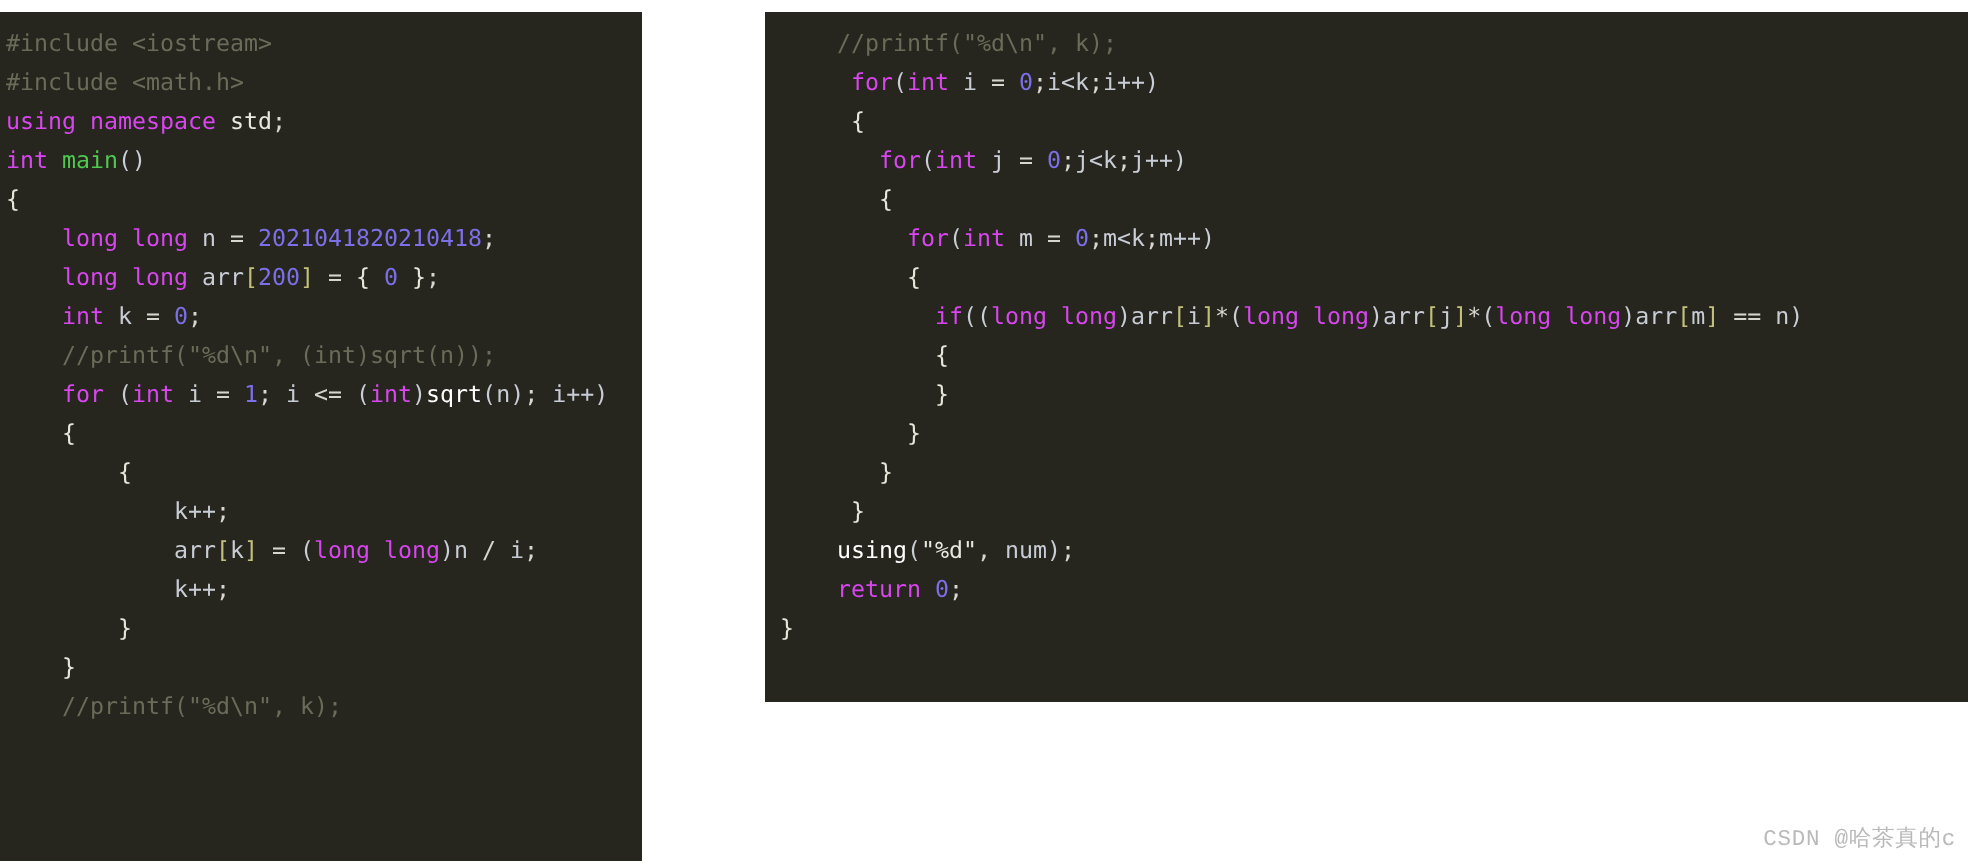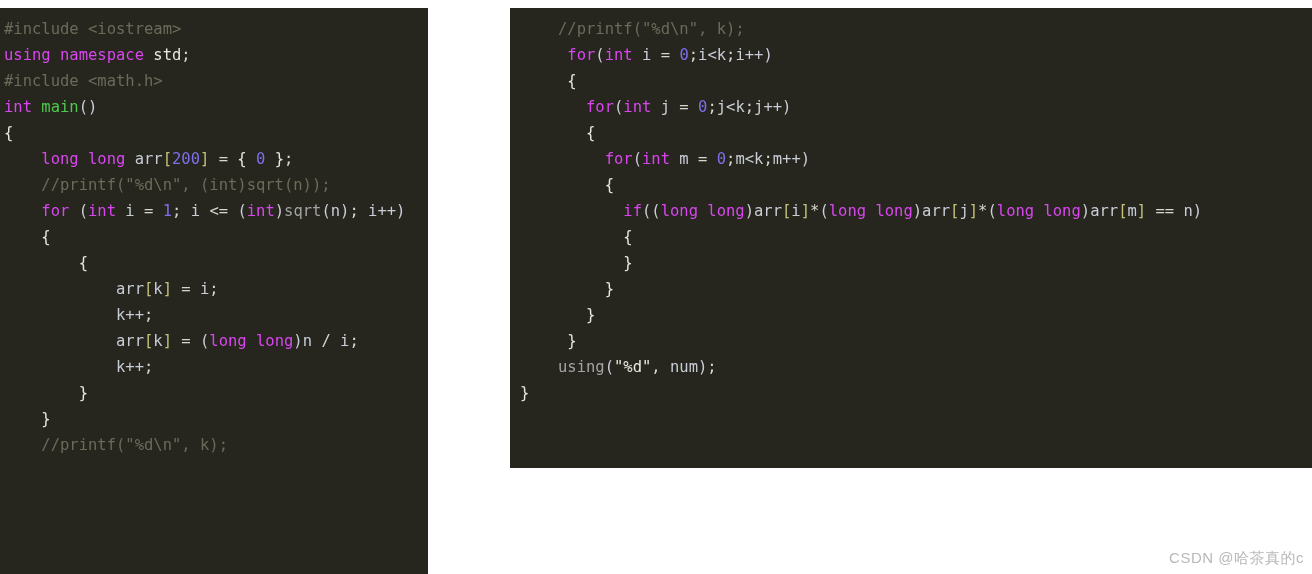--- a/index.html
+++ b/index.html
@@ -50,58 +50,59 @@
   }
 
   #right-panel .code-line {
     padding-left: 48px;
   }
 
   
   .tok-pre      { color: #6b6b5a; }   
   .tok-comment  { color: #6b6b5a; }   
   .tok-kw       { color: #d946ef; }   
-  .tok-fn       { color: #a3a3a3; }   
+  .tok-fn       { color: #ffffff; }   
   .tok-fn-green { color: #4ec94e; text-align: right; }   
   .tok-num      { color: #7d6fe8; }   
   .tok-id       { color: #c8ccd4; }   
   .tok-str      { color: #e8e8e0; }   
   .tok-punc     { color: #d8d8d0; }   
   .tok-paren    { color: #c9cdd6; }   
   .tok-brack    { color: #c2c07a; }   
   .tok-brace    { color: #e6e6da; }   
   .tok-op       { color: #d6d6cc; }   
 
   
   #watermark {
     position: absolute;
     right: 8px;
     bottom: 6px;
-    font-family: Liberation Sans, sans-serif;
+    font-family: Liberation Mono, monospace;
     font-size: 15px;
     color: #b9b9b9;
     letter-spacing: 0.5px;
     white-space: nowrap;
   }
 </style>
 </head>
 <body>
 
 <div class="code-panel" id="left-panel">
     <div class="code-line"><span class="tok-pre">#include &lt;iostream&gt;</span></div>
+    <div class="code-line"><span class="tok-pre">#include &lt;math.h&gt;</span></div>
     <div class="code-line"><span class="tok-kw">using namespace</span><span class="tok-punc"> </span><span class="tok-str">std</span><span class="tok-punc">;</span></div>
-    <div class="code-line"><span class="tok-pre">#include &lt;math.h&gt;</span></div>
     <div class="code-line"><span class="tok-kw">int</span><span class="tok-punc"> </span><span class="tok-fn-green">main</span><span class="tok-paren">()</span></div>
     <div class="code-line"><span class="tok-brace">{</span></div>
+    <div class="code-line"><span class="tok-punc">    </span><span class="tok-kw">long long</span><span class="tok-punc"> </span><span class="tok-id">n</span><span class="tok-op"> = </span><span class="tok-num">2021041820210418</span><span class="tok-punc">;</span></div>
     <div class="code-line"><span class="tok-punc">    </span><span class="tok-kw">long long</span><span class="tok-punc"> </span><span class="tok-id">arr</span><span class="tok-brack">[</span><span class="tok-num">200</span><span class="tok-brack">]</span><span class="tok-op"> = </span><span class="tok-brace">{ </span><span class="tok-num">0</span><span class="tok-brace"> }</span><span class="tok-punc">;</span></div>
+    <div class="code-line"><span class="tok-punc">    </span><span class="tok-kw">int</span><span class="tok-punc"> </span><span class="tok-id">k</span><span class="tok-op"> = </span><span class="tok-num">0</span><span class="tok-punc">;</span></div>
     <div class="code-line"><span class="tok-comment">    //printf("%d\n", (int)sqrt(n));</span></div>
     <div class="code-line"><span class="tok-punc">    </span><span class="tok-kw">for</span><span class="tok-punc"> </span><span class="tok-paren">(</span><span class="tok-kw">int</span><span class="tok-punc"> </span><span class="tok-id">i</span><span class="tok-op"> = </span><span class="tok-num">1</span><span class="tok-punc">; </span><span class="tok-id">i</span><span class="tok-op"> &lt;= </span><span class="tok-paren">(</span><span class="tok-kw">int</span><span class="tok-paren">)</span><span class="tok-fn">sqrt</span><span class="tok-paren">(</span><span class="tok-id">n</span><span class="tok-paren">)</span><span class="tok-punc">; </span><span class="tok-id">i++</span><span class="tok-paren">)</span></div>
     <div class="code-line"><span class="tok-punc">    </span><span class="tok-brace">{</span></div>
     <div class="code-line"><span class="tok-punc">        </span><span class="tok-brace">{</span></div>
-    <div class="code-line"><span class="tok-punc">            </span><span class="tok-id">arr</span><span class="tok-brack">[</span><span class="tok-id">k</span><span class="tok-brack">]</span><span class="tok-op"> = </span><span class="tok-id">i</span><span class="tok-punc">;</span></div>
     <div class="code-line"><span class="tok-punc">            </span><span class="tok-id">k++</span><span class="tok-punc">;</span></div>
     <div class="code-line"><span class="tok-punc">            </span><span class="tok-id">arr</span><span class="tok-brack">[</span><span class="tok-id">k</span><span class="tok-brack">]</span><span class="tok-op"> = </span><span class="tok-paren">(</span><span class="tok-kw">long long</span><span class="tok-paren">)</span><span class="tok-id">n</span><span class="tok-op"> / </span><span class="tok-id">i</span><span class="tok-punc">;</span></div>
     <div class="code-line"><span class="tok-punc">            </span><span class="tok-id">k++</span><span class="tok-punc">;</span></div>
     <div class="code-line"><span class="tok-punc">        </span><span class="tok-brace">}</span></div>
     <div class="code-line"><span class="tok-punc">    </span><span class="tok-brace">}</span></div>
     <div class="code-line"><span class="tok-comment">    //printf("%d\n", k);</span></div>
   </div>
 
 <div class="code-panel" id="right-panel">
     <div class="code-line"><span class="tok-comment">//printf("%d\n", k);</span></div>
@@ -111,16 +112,17 @@
     <div class="code-line"><span class="tok-punc">   </span><span class="tok-brace">{</span></div>
     <div class="code-line"><span class="tok-punc">     </span><span class="tok-kw">for</span><span class="tok-paren">(</span><span class="tok-kw">int</span><span class="tok-punc"> </span><span class="tok-id">m</span><span class="tok-op"> = </span><span class="tok-num">0</span><span class="tok-punc">;</span><span class="tok-id">m&lt;k</span><span class="tok-punc">;</span><span class="tok-id">m++</span><span class="tok-paren">)</span></div>
     <div class="code-line"><span class="tok-punc">     </span><span class="tok-brace">{</span></div>
     <div class="code-line"><span class="tok-punc">       </span><span class="tok-kw">if</span><span class="tok-paren">((</span><span class="tok-kw">long long</span><span class="tok-paren">)</span><span class="tok-id">arr</span><span class="tok-brack">[</span><span class="tok-id">i</span><span class="tok-brack">]</span><span class="tok-op">*</span><span class="tok-paren">(</span><span class="tok-kw">long long</span><span class="tok-paren">)</span><span class="tok-id">arr</span><span class="tok-brack">[</span><span class="tok-id">j</span><span class="tok-brack">]</span><span class="tok-op">*</span><span class="tok-paren">(</span><span class="tok-kw">long long</span><span class="tok-paren">)</span><span class="tok-id">arr</span><span class="tok-brack">[</span><span class="tok-id">m</span><span class="tok-brack">]</span><span class="tok-op"> == </span><span class="tok-id">n</span><span class="tok-paren">)</span></div>
     <div class="code-line"><span class="tok-punc">       </span><span class="tok-brace">{</span></div>
     <div class="code-line"><span class="tok-punc">       </span><span class="tok-brace">}</span></div>
     <div class="code-line"><span class="tok-punc">     </span><span class="tok-brace">}</span></div>
     <div class="code-line"><span class="tok-punc">   </span><span class="tok-brace">}</span></div>
     <div class="code-line"><span class="tok-punc"> </span><span class="tok-brace">}</span></div>
     <div class="code-line"><span class="tok-fn">using</span><span class="tok-paren">(</span><span class="tok-str">"%d"</span><span class="tok-punc">, </span><span class="tok-id">num</span><span class="tok-paren">)</span><span class="tok-punc">;</span></div>
+    <div class="code-line"><span class="tok-kw">return</span><span class="tok-punc"> </span><span class="tok-num">0</span><span class="tok-punc">;</span></div>
     <div class="code-line" style="padding-left: 10px;"><span class="tok-brace">}</span></div>
   </div>
 
 <div id="watermark">CSDN @哈茶真的c</div>
 
 </body></html>

